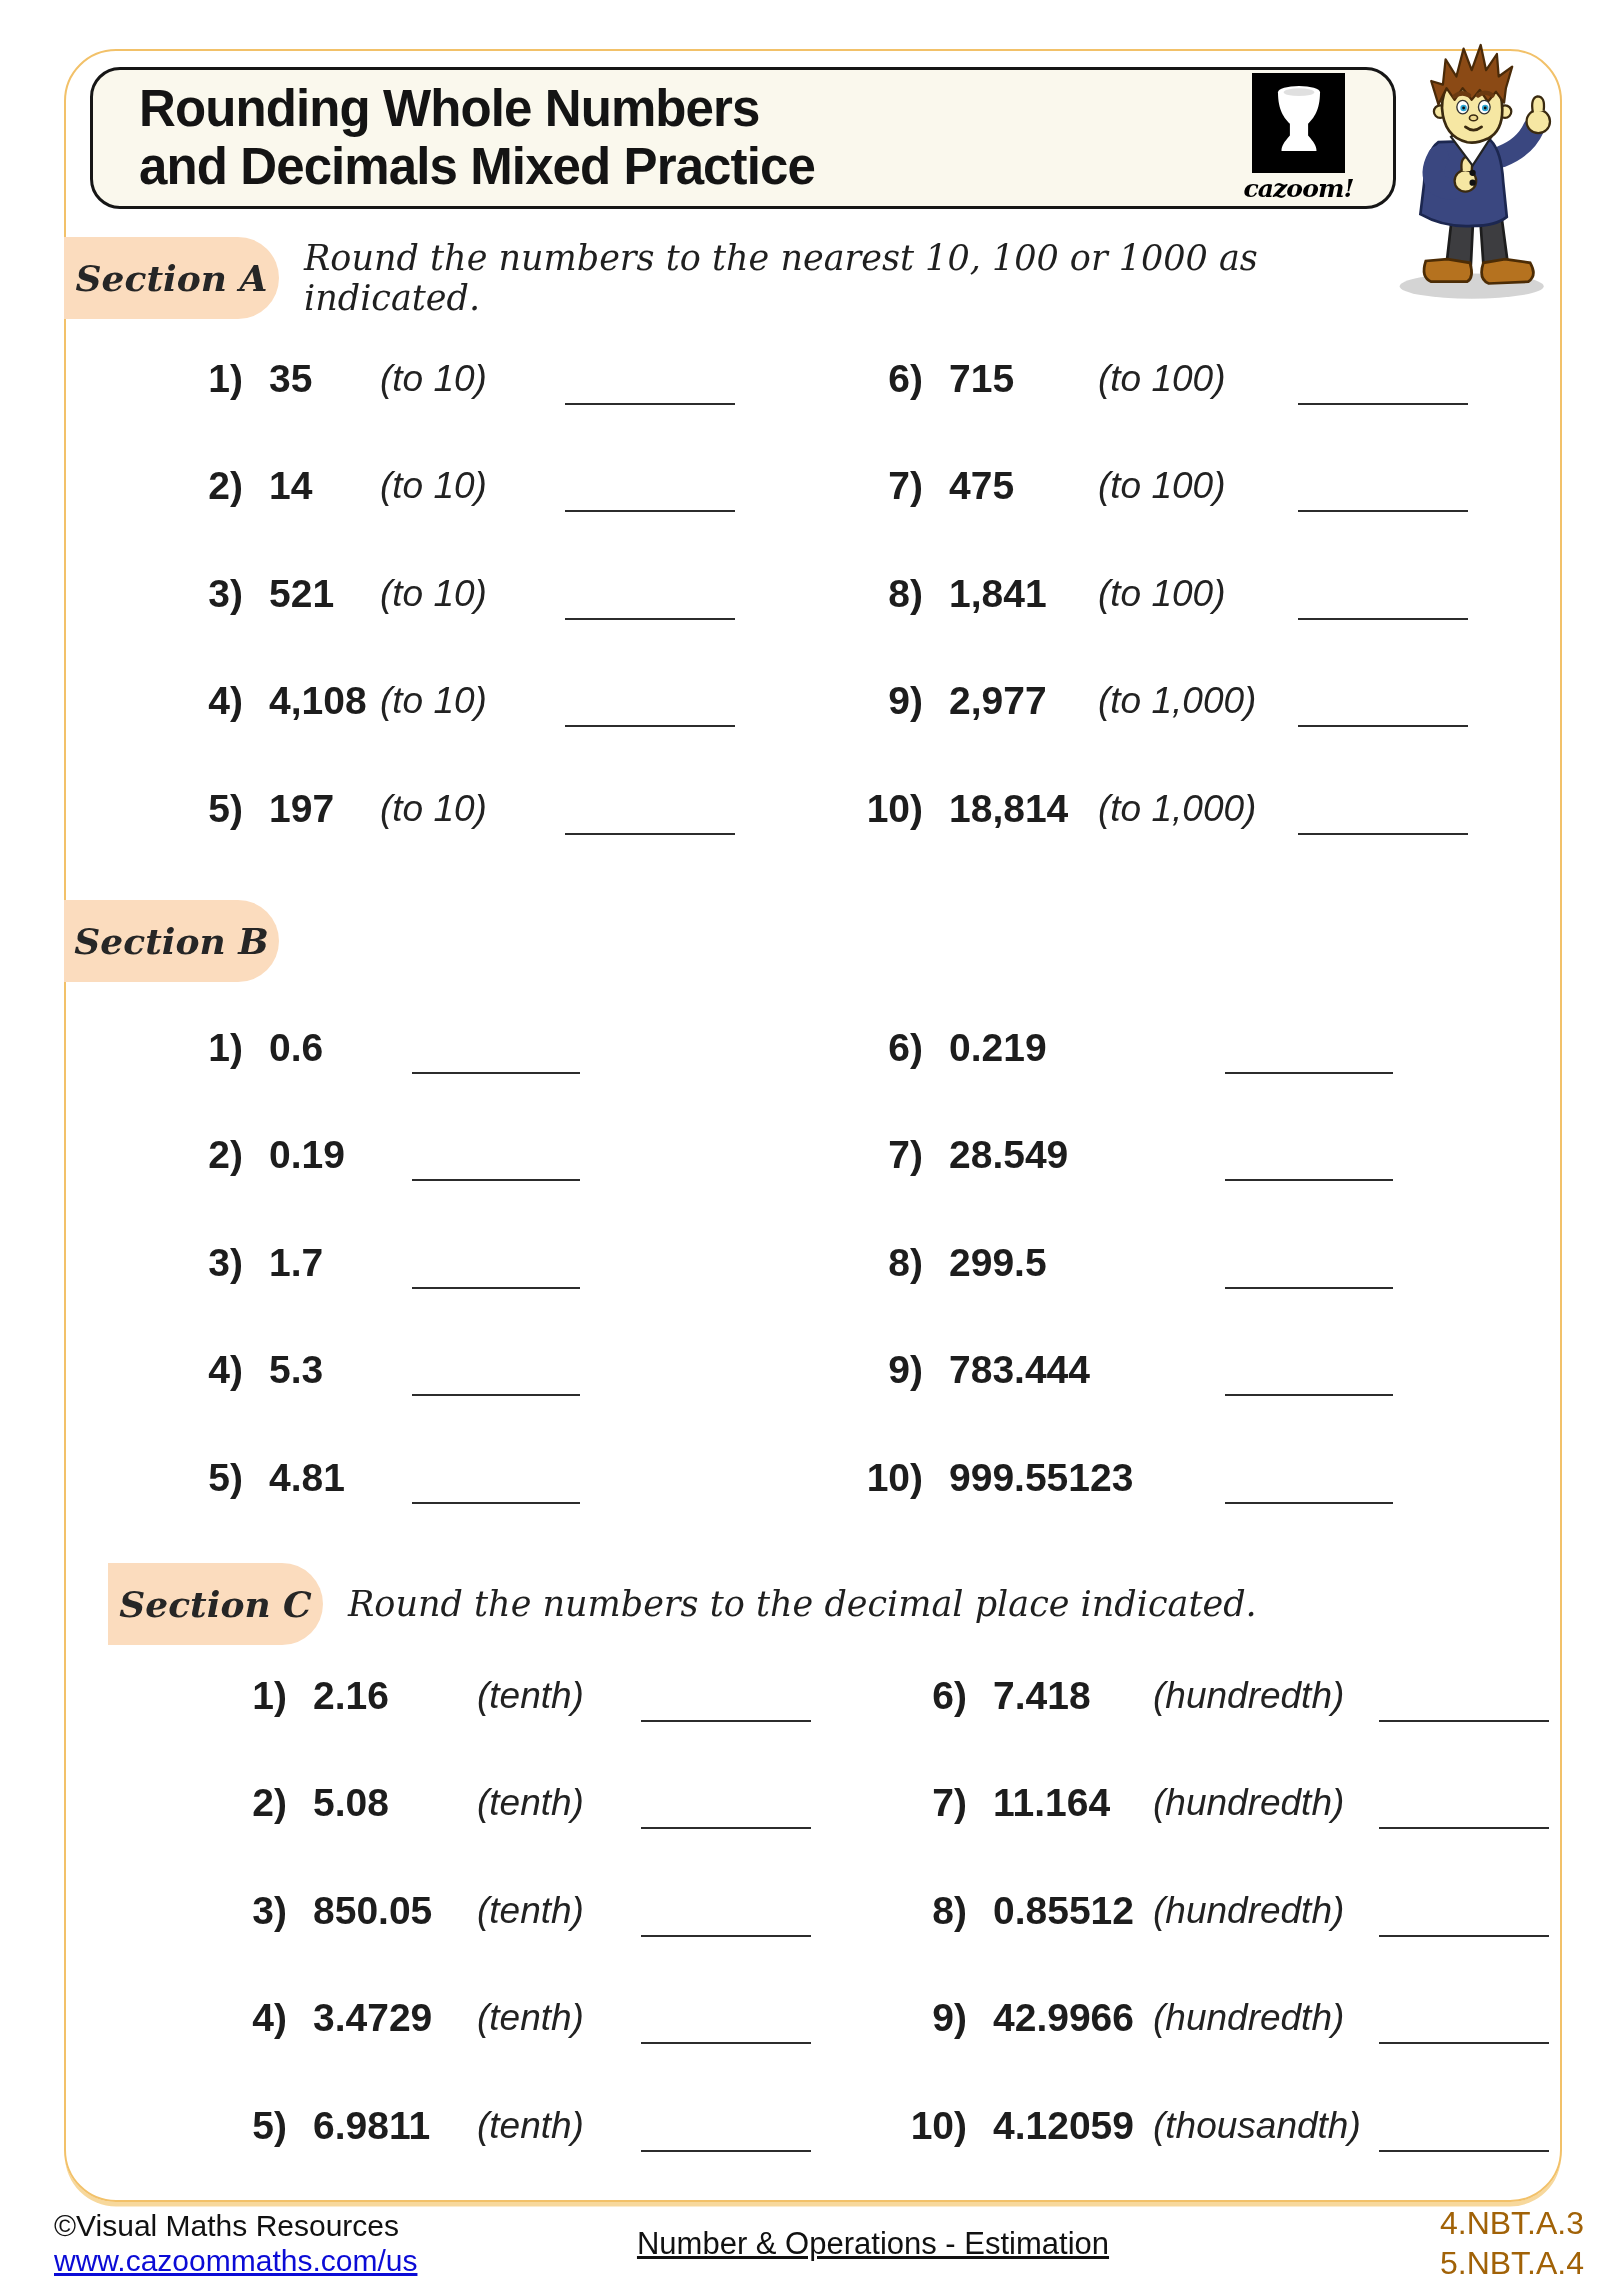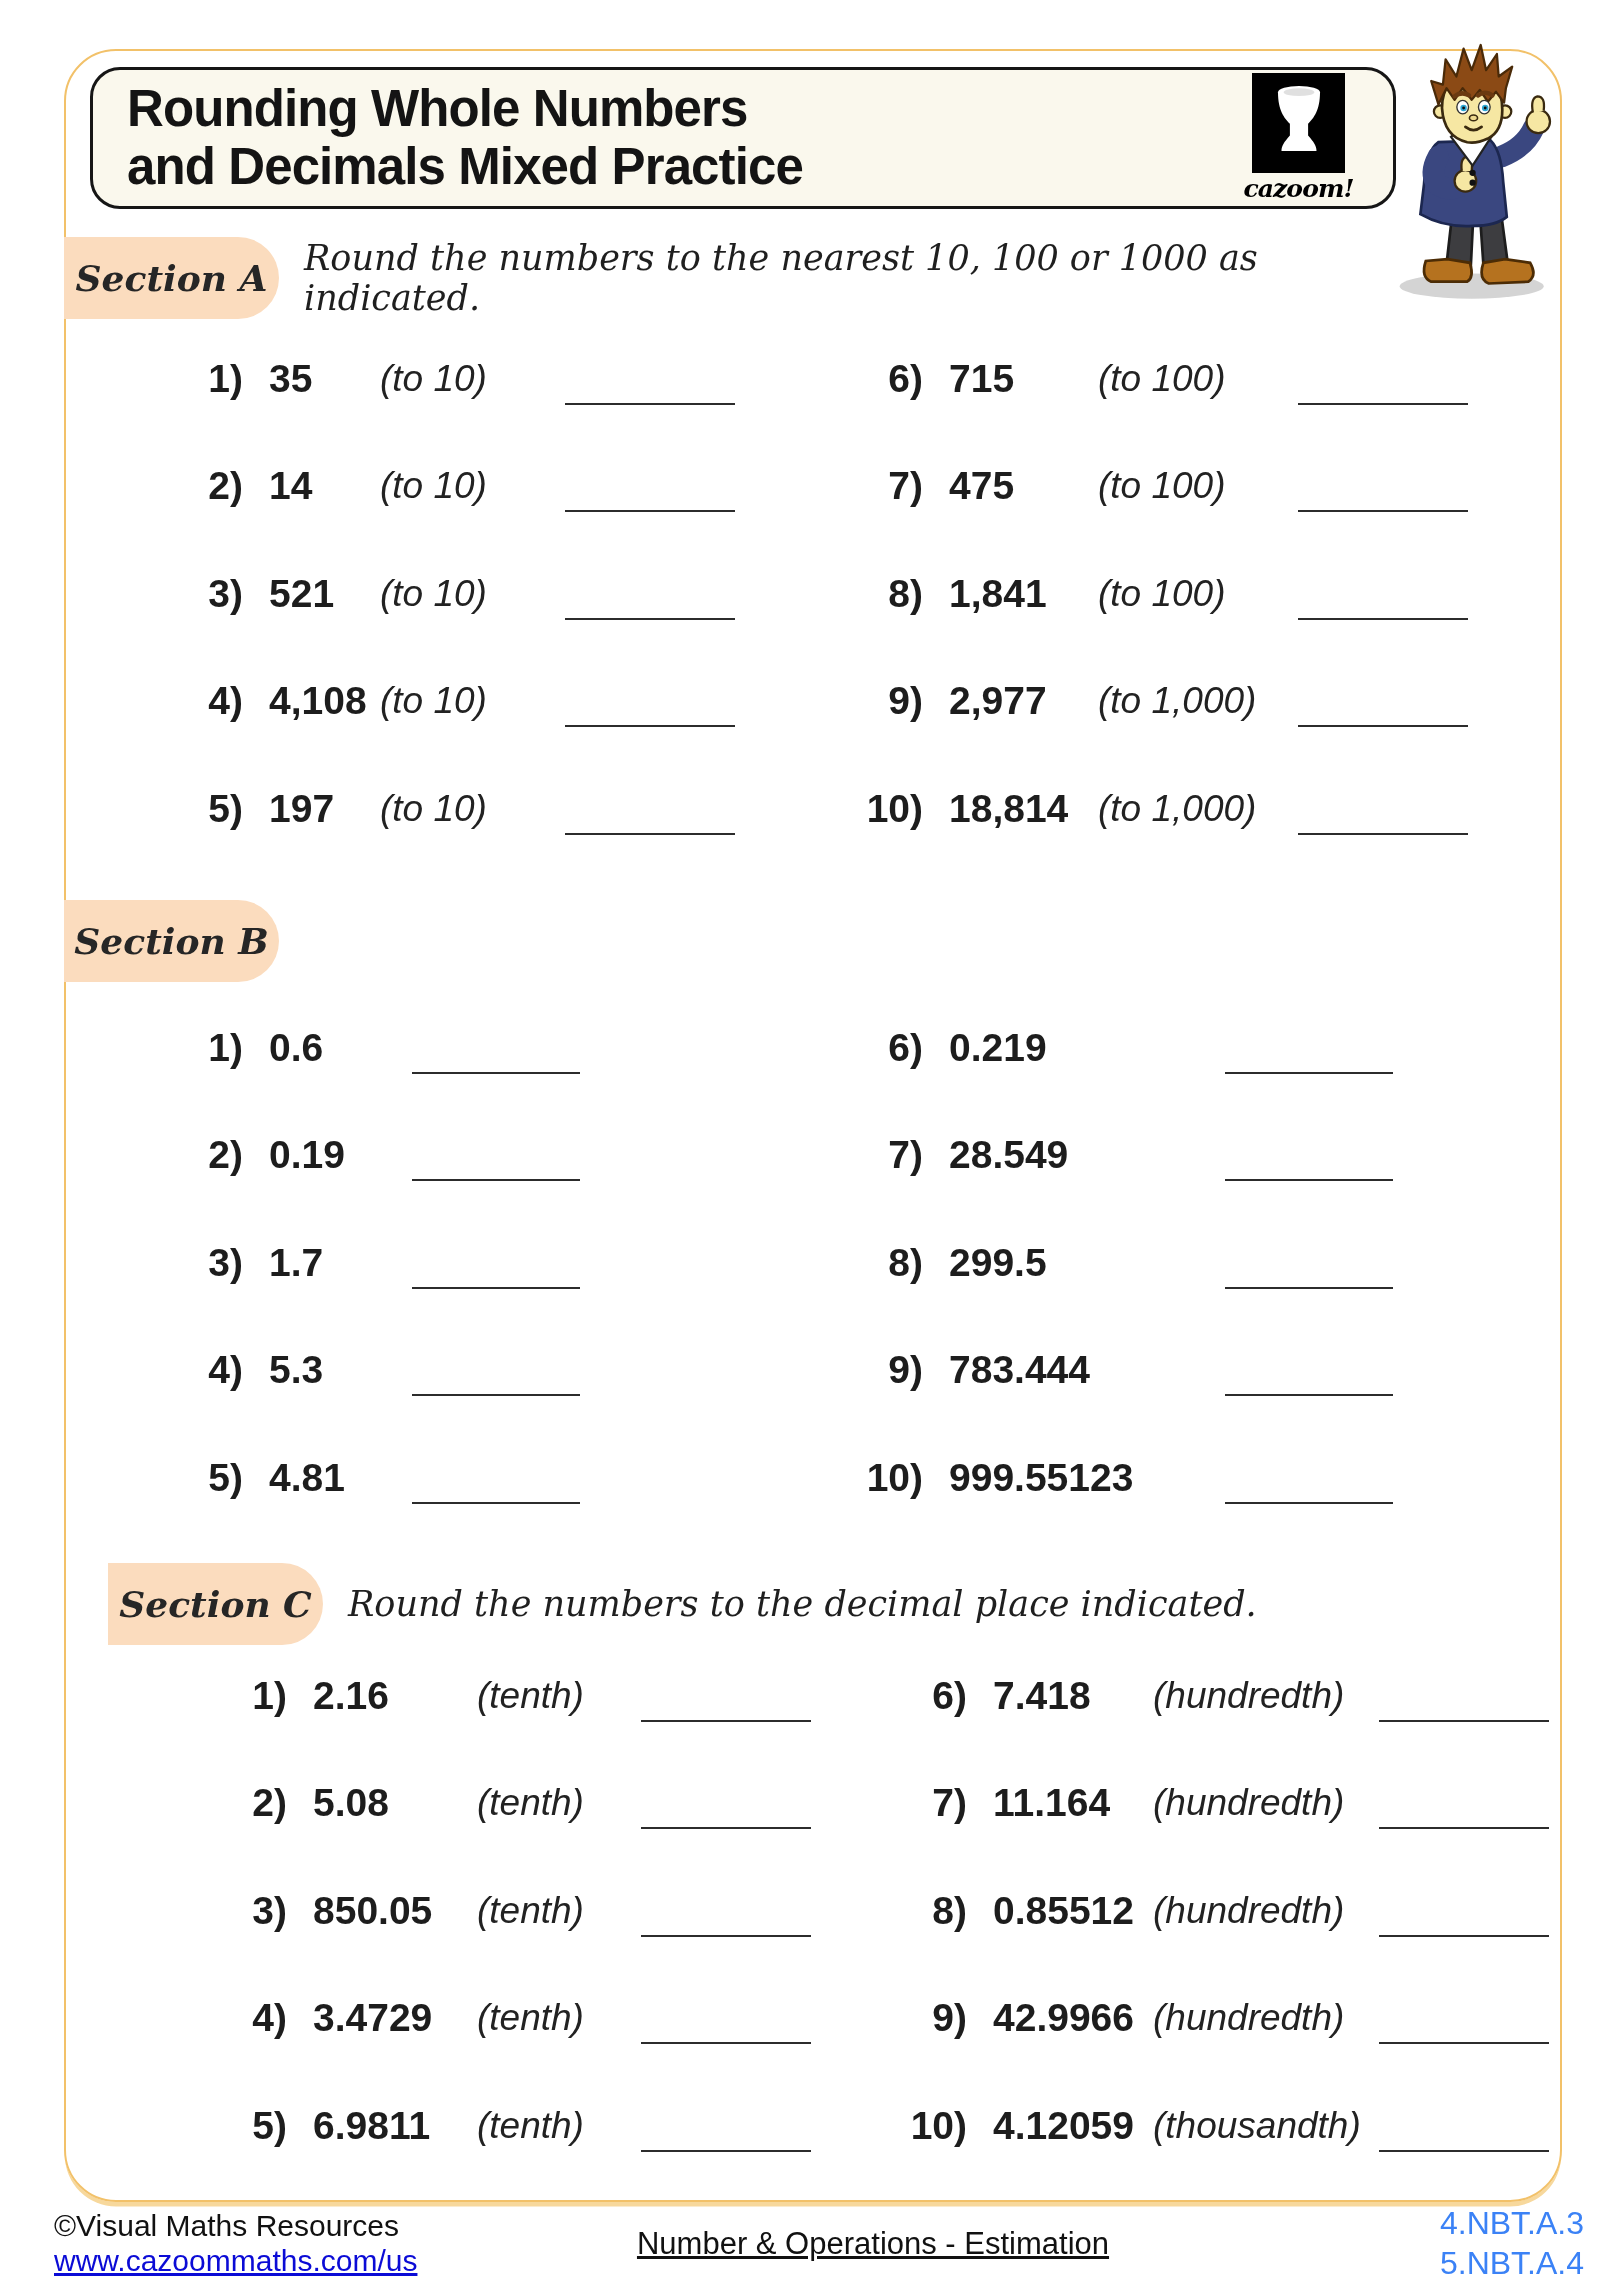--- a/index.html
+++ b/index.html
@@ -5,21 +5,21 @@
   html,body{margin:0;padding:0;background:#ffffff;}
   body{width:1622px;height:2293px;font-family:"Liberation Sans",sans-serif;color:#1d1d1d;}
   #canvas{position:relative;width:1622px;height:2293px;overflow:hidden;background:#fff;}
 
   .page-border{position:absolute;left:64px;top:49px;width:1494px;height:2149px;
     border:2.7px solid #F2C169;border-radius:52px;box-shadow:0 5.4px 0 -0.9px #F7D89C;}
 
   
   .title-box{position:absolute;left:90px;top:67px;width:1300px;height:136px;background:#FAF8ED;
     border:3.6px solid #161616;border-radius:30px;display:flex;align-items:center;z-index:3;}
-  .title-text{flex:1;padding-left:34px;font-weight:bold;font-size:51px;line-height:58px;
+  .title-text{flex:1;padding-left:46px;font-weight:bold;font-size:51px;line-height:58px;
     letter-spacing:-0.9px;color:#141414;}
   .logo{width:143px;margin-right:23px;display:flex;flex-direction:column;align-items:center;font-style:italic;}
   .logo-box{width:93px;height:100px;background:#000;display:flex;align-items:center;justify-content:center;}
   .logo-caption{font-family:"DejaVu Serif",serif;font-weight:bold;font-size:25px;margin-top:0.9px;color:#000;letter-spacing:-0.9px;}
 
   .character{position:absolute;left:1377px;top:36px;width:193px;height:270px;z-index:6;}
 
   
   .section{position:absolute;left:0;width:1362px;}
   #sectionA{top:237px;} #sectionB{top:900px;} #sectionC{top:1563px;margin-left:44px;}
@@ -45,21 +45,21 @@
   #sectionA .col0 .dir{left:290px;} #sectionA .col1 .dir{left:328px;}
   #sectionA .col0 .ansline{left:475px;} #sectionA .col1 .ansline{left:528px;}
   #sectionB .col0 .ansline{left:322px;width:168px;} #sectionB .col1 .ansline{left:455px;width:168px;}
   #sectionC .col0 .dir{left:343px;} #sectionC .col1 .dir{left:339px;}
   #sectionC .col0 .ansline{left:507px;} #sectionC .col1 .ansline{left:565px;}
 
   
   .footer-copy{position:absolute;left:54px;top:2209px;font-size:30px;color:#111;}
   .footer-link{position:absolute;left:54px;top:2244px;font-size:30px;color:#0b0bd6;text-decoration:underline;}
   .footer-center{position:absolute;left:873px;top:2226px;transform:translateX(-50%);font-size:31px;color:#111;text-decoration:underline;}
-  .footer-codes{position:absolute;right:38px;top:2203px;text-align:right;font-size:32px;line-height:40px;color:#3b82f6;}
+  .footer-codes{position:absolute;right:38px;top:2203px;text-align:right;font-size:32px;line-height:40px;color:#a16207;}
 </style>
 </head>
 <body>
 
 <div id="canvas">
 
   <div class="page-border"></div>
 
   <div class="title-box">
     <div class="title-text">

